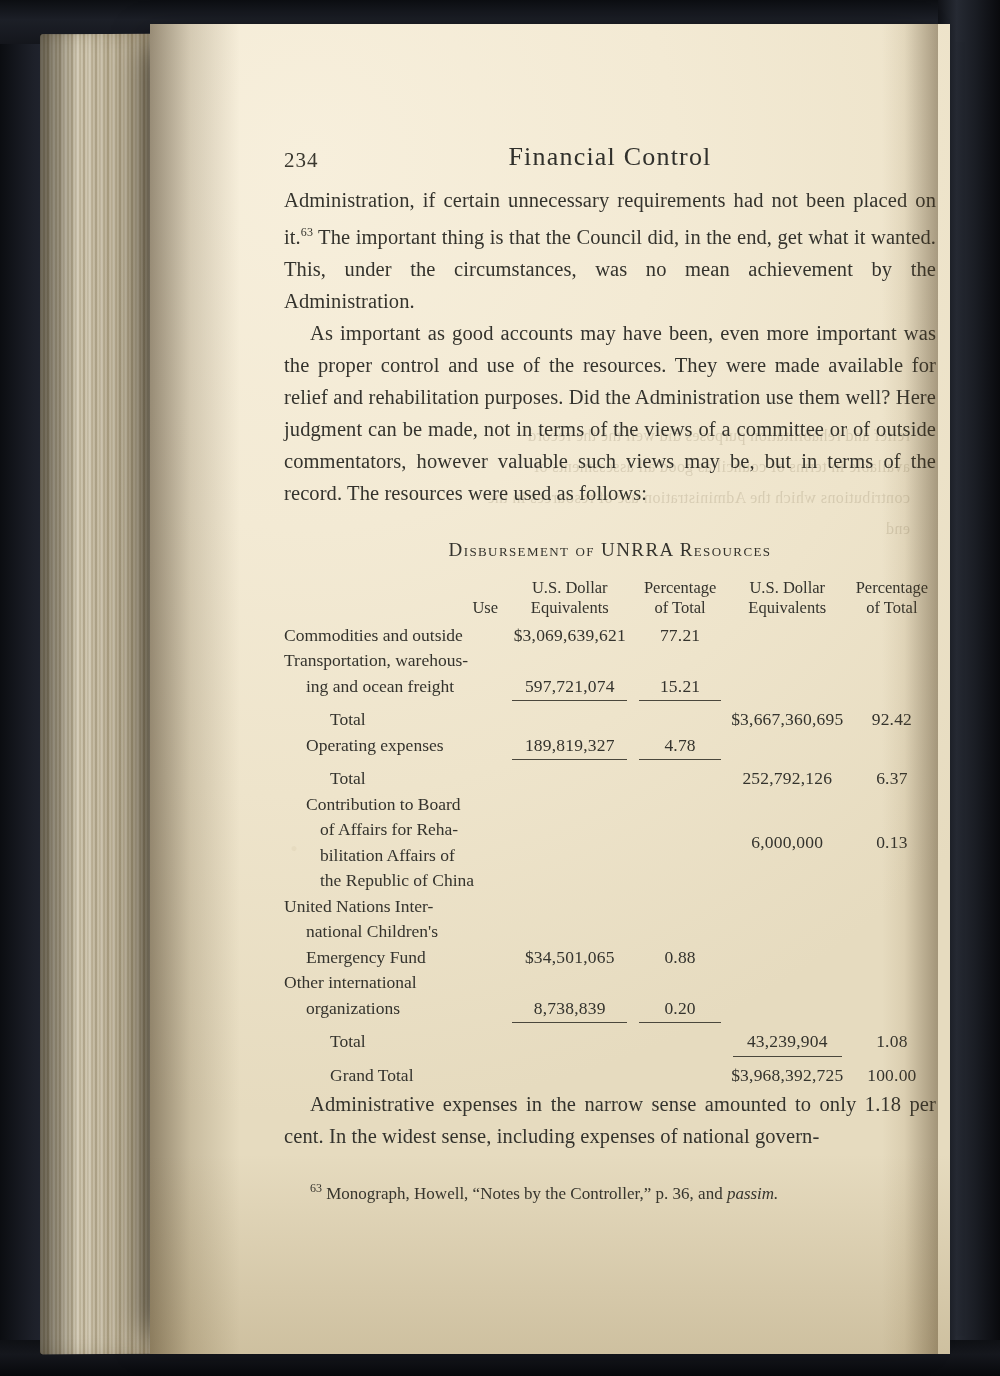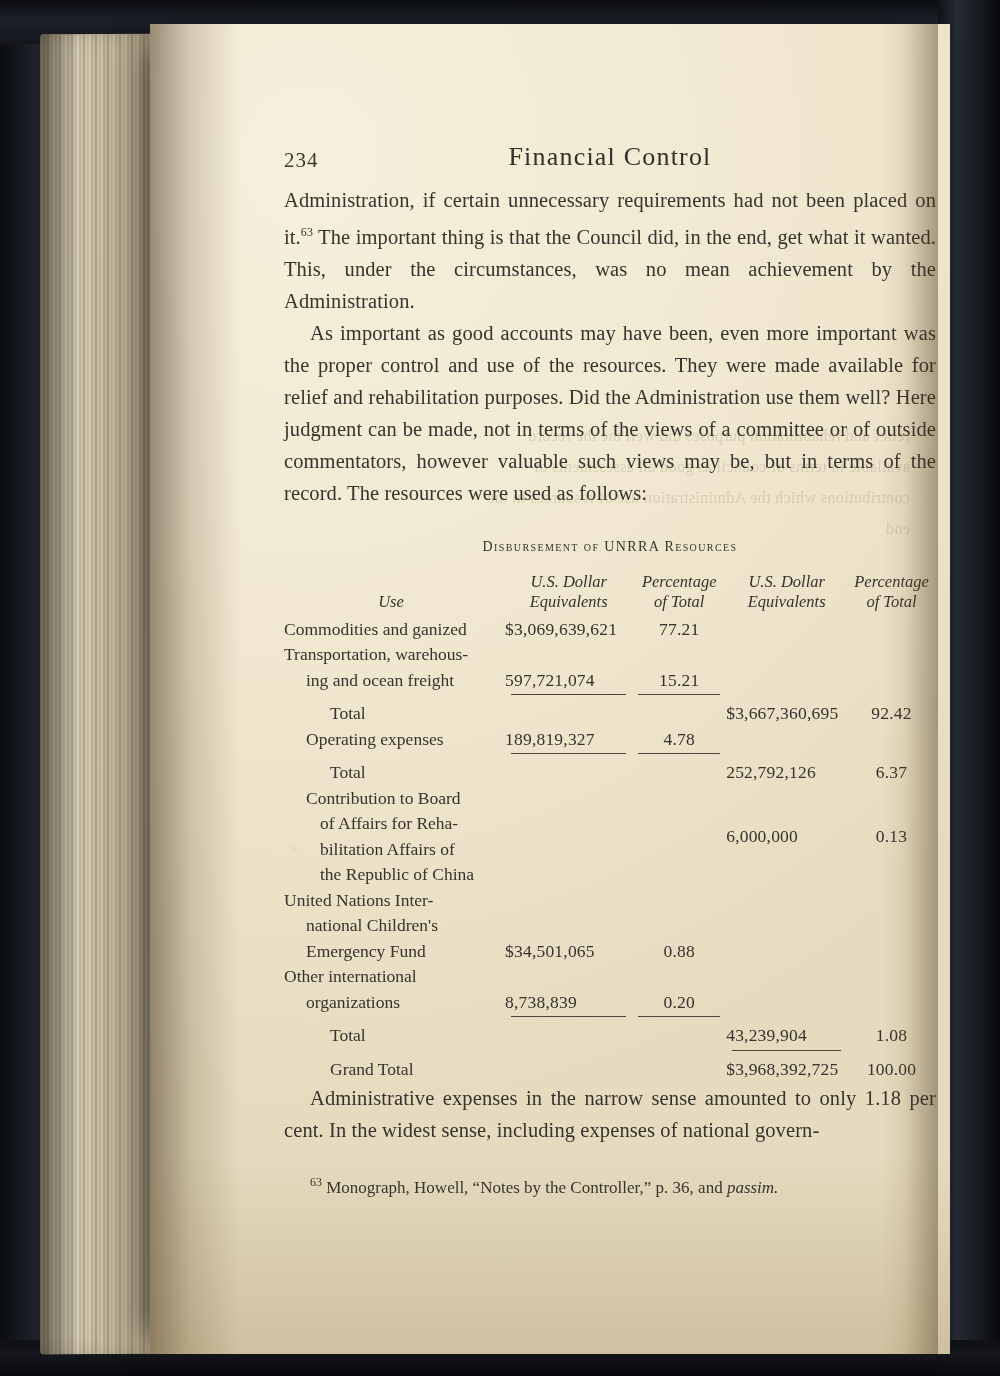--- a/index.html
+++ b/index.html
@@ -147,53 +147,52 @@
   }
   .tbl-num {
     text-align: center;
     font-size: 17px;
     letter-spacing: 2.2px;
     font-variant: small-caps;
     margin-bottom: 9px;
   }
   .tbl-title {
     text-align: center;
-    font-size: 14px;
+    font-size: 19px;
     letter-spacing: 1.4px;
     font-variant: small-caps;
     margin-bottom: 16px;
   }
   table.fin {
     border-collapse: collapse;
     width: 100%;
     font-size: 17.5px;
   }
   table.fin th {
     font-weight: normal;
-    font-style: italic;
     font-size: 16.5px;
     line-height: 20px;
     vertical-align: bottom;
     padding-bottom: 5px;
     text-align: center;
   }
   table.fin th.use-h {
-    text-align: center;
+    text-align: right;
     padding-right: 8px;
   }
   table.fin td {
     vertical-align: top;
     padding: 0;
     line-height: 25.5px;
   }
   td.lbl { width: 236px; padding-right: 10px; }
   td.lbl.indent1 { padding-left: 22px; }
   td.lbl.total { padding-left: 46px; }
   td.num {
-    text-align: left;
+    text-align: center;
     padding-right: 4px;
     white-space: nowrap;
     letter-spacing: .2px;
   }
   td.pct {
     text-align: center;
     white-space: nowrap;
     letter-spacing: .2px;
   }
   col.c1 { width: 236px; }
@@ -297,21 +296,21 @@
               <span>Percentage</span><br>
               <span>of Total</span>
             </th>
           </tr>
         </thead>
 
         <tbody>
 
           <tr>
             <td class="lbl">
-              <span>Commodities and ganized</span>
+              <span>Commodities and outside</span>
             </td>
             <td class="num">$3,069,639,621</td>
             <td class="pct">77.21</td>
             <td class="num"></td>
             <td class="pct"></td>
           </tr>
 
           <tr>
             <td class="lbl">
               <span>Transportation, warehous-</span><br>

